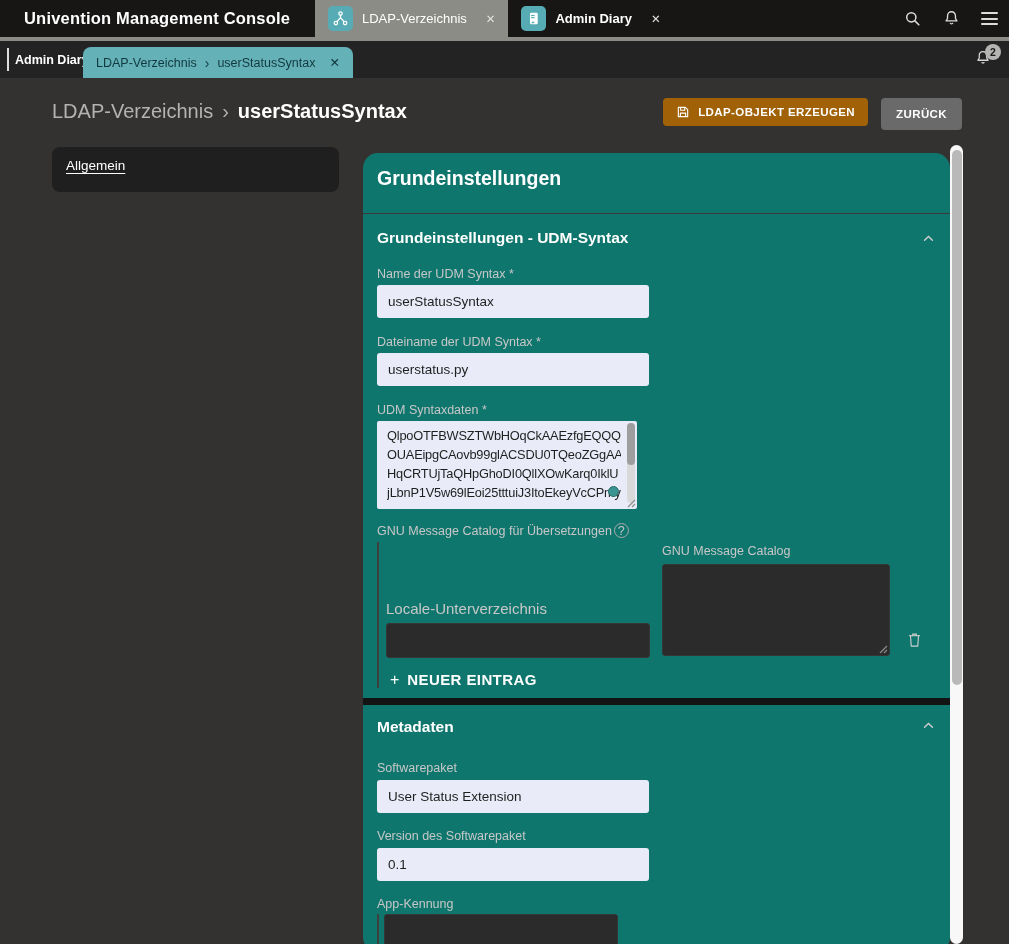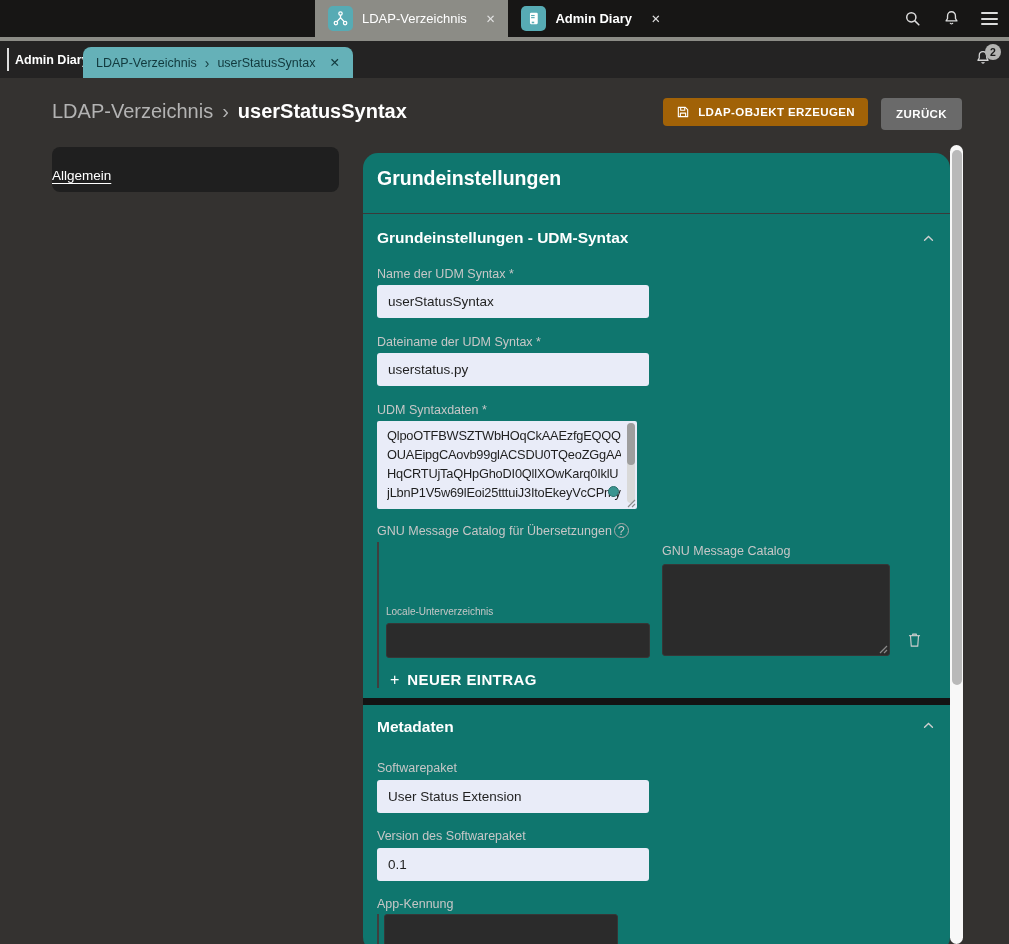--- a/index.html
+++ b/index.html
@@ -41,21 +41,21 @@
   .crumb .current { color:#fff; font-size:20px; font-weight:bold; }
   .actions { position:absolute; top:98px; right:47px; display:flex; gap:13px; }
   .btn { height:28px; border:none; border-radius:4px; display:flex; align-items:center;
          font-size:11.5px; font-weight:bold; letter-spacing:.4px; color:#fff; cursor:pointer;
          font-family:"Liberation Sans", sans-serif; }
   .btn.green { background:#a16207; padding:0 13px; gap:8px; }
   .btn.gray  { background:#6a6a6a; padding:16px 15px; }
 
   
   .side { position:absolute; left:52px; top:147px; width:287px; height:45px; background:#1f1f1f; border-radius:8px; }
-  .side-item { height:36px; display:flex; align-items:flex-end; }
+  .side-item { height:36px; display:flex; align-items:center; padding-left:14px; }
   .side-item span { color:#fff; font-size:13.5px; text-decoration:underline; text-underline-offset:3px; }
 
   
   .panel { position:absolute; left:363px; top:153px; width:587px; height:799px;
            background:#0f766e; border-radius:15px; overflow:hidden; }
   .panel-title { position:absolute; left:14px; top:14px; color:#fff; font-size:19.5px; font-weight:bold; }
   .panel-divider { position:absolute; top:60px; left:0; right:0; height:1px; background:#3a3a3a; }
   .sec-title { position:absolute; left:14px; color:#fff; font-size:15.5px; font-weight:bold; }
   .chev { position:absolute; right:16px; }
   .flabel { position:absolute; left:14px; color:#c7c7c7; font-size:12.5px; white-space:nowrap; }
@@ -78,21 +78,21 @@
               background:#3a9490; border:1px solid #2a6e6b; }
 
   
   .grp-label { position:absolute; left:14px; top:370px; display:flex; align-items:center; gap:2px; }
   .grp-label span { color:#c7c7c7; font-size:12.5px; }
   .help { width:15px; height:15px; border-radius:50%; border:1.3px solid #a9a9a9; color:#a9a9a9;
           font-size:9.5px; display:flex; align-items:center; justify-content:center; }
   .grp { position:absolute; left:14px; top:389px; width:545px; border-left:2px solid #3f3f3f; padding-left:7px; }
   .grp-cols { display:flex; height:116px; }
   .col-left { width:272px; display:flex; flex-direction:column; justify-content:flex-end; }
-  .col-left .clabel { color:#c7c7c7; font-size:10px; margin-bottom:6px; }
+  .col-left .clabel { color:#c7c7c7; font-size:15px; margin-bottom:6px; }
   .col-left input { width:264px; height:35px; }
   .col-right { margin-left:8px; width:228px; display:flex; flex-direction:column; }
   .col-right .clabel { color:#c7c7c7; font-size:12.5px; margin:2px 0 6px; }
   .cat-area { position:relative; width:228px; height:92px; resize:none; }
   .trash { align-self:flex-end; margin:0 0 10px 17px; }
   .new-entry { margin-top:13px; display:flex; align-items:center; gap:8px; padding-left:4px; color:#fff; cursor:pointer; }
   .new-entry .plus { font-size:16px; font-weight:normal; line-height:1; }
   .new-entry .ne-label { font-size:15px; font-weight:bold; letter-spacing:.4px; }
 
   .sec-strip { position:absolute; left:0; right:0; top:545px; height:7px; background:#131313; }
@@ -104,20 +104,21 @@
   
   .pscroll { position:absolute; left:950px; top:145px; width:13px; height:799px; background:#f8f8f8; border-radius:7px; }
   .pthumb { position:absolute; left:1.5px; top:5px; width:10px; height:535px; background:#b9b9b9; border-radius:5px; }
 
   svg { display:block; }
 </style>
 </head>
 <body>
 
 <div class="topbar">
+  <div class="app-title">Univention Management Console</div>
 
   <div class="top-tabs">
     <div class="top-tab active">
       <span class="mod-icon">
         <svg width="17" height="17" viewBox="0 0 24 24" fill="none" stroke="#fff" stroke-width="1.8">
           <circle cx="12" cy="5" r="2.4"></circle>
             <circle cx="5.5" cy="18.5" r="2.4"></circle>
             <circle cx="18.5" cy="18.5" r="2.4"></circle>
           <path d="M12 7.5 L12 11 M12 11 L6.8 16.4 M12 11 L17.2 16.4"></path>
         </svg>

